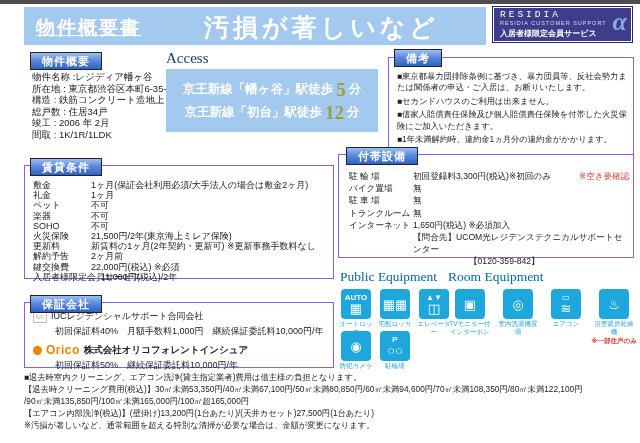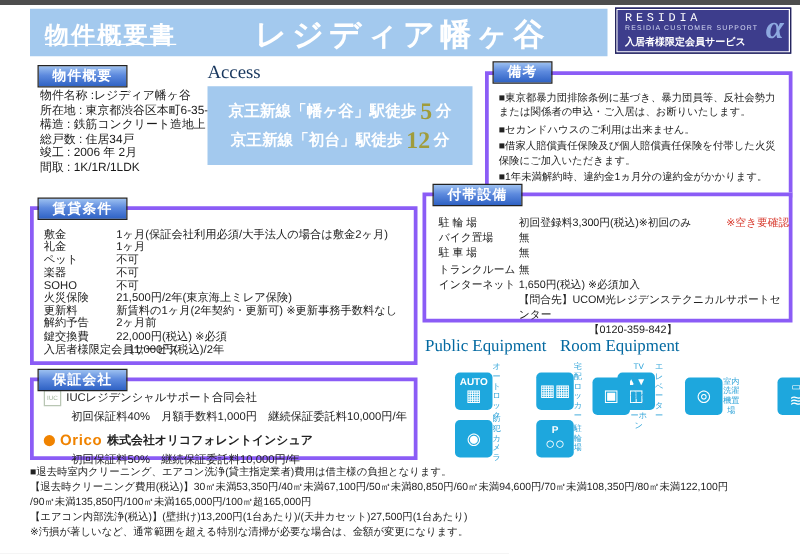--- a/index.html
+++ b/index.html
@@ -19,21 +19,21 @@
   .logo-brand{font-family:Liberation Mono, monospace;font-size:9.5px;letter-spacing:3px;line-height:1.1;}
   .logo-sub{font-size:5.5px;letter-spacing:1px;line-height:1.3;color:#d8ddf5;}
   .logo-member{font-size:8px;font-weight:bold;line-height:1.4;white-space:nowrap;}
   .logo-alpha{position:absolute;right:5px;top:0px;font-size:26px;font-style:italic;font-weight:bold;
               color:#8ea9e0;font-family:"Liberation Serif","DejaVu Serif",serif;}
 
   
   .badge{position:absolute;z-index:3;background:linear-gradient(180deg,#9cc0f0 0%,#5d8ade 45%,#2f62c4 100%);
          color:#ffffff;font-weight:bold;font-size:11px;line-height:1.3;padding:1px 11px;
          border:1px solid #222222;letter-spacing:1px;white-space:nowrap;}
-  .panel{position:absolute;border:3px solid #8b5cf6;background:#ffffff;box-sizing:border-box;}
+  .panel{position:absolute;border:1px solid #8b5cf6;background:#ffffff;box-sizing:border-box;}
 
   
   .ov-lines{position:absolute;left:32px;top:71px;font-size:9.5px;line-height:11.6px;white-space:nowrap;}
 
   
   .access-title{position:absolute;left:166px;top:50px;font-size:15px;color:#17365d;
                 font-family:"Liberation Serif","DejaVu Serif",serif;}
   .access-box{position:absolute;left:166px;top:69px;width:212px;height:63px;background:#a3c9ee;
               display:flex;flex-direction:column;align-items:center;justify-content:center;gap:4px;}
   .access-line{font-family:"Liberation Serif","DejaVu Serif",serif;font-weight:bold;color:#ffffff;
@@ -65,42 +65,42 @@
   .gua-mark{width:12px;height:11px;border:1px solid #b9c6b4;color:#9fb39a;font-size:5px;
             display:flex;align-items:center;justify-content:center;overflow:hidden;}
   .orico-dot{width:9px;height:9px;border-radius:50%;background:#f08300;display:inline-block;}
   .orico-word{color:#f08300;font-weight:bold;font-size:12px;letter-spacing:0.5px;}
   .gua-name{font-weight:normal;}
   .gua-name.bold{font-weight:bold;font-size:9.5px;}
 
   
   .eq-header{position:absolute;font-size:13.5px;color:#0369a1;font-family:"Liberation Serif","DejaVu Serif",serif;white-space:nowrap;}
   .eq-row{position:absolute;display:flex;gap:3px;}
-  .eq-item{display:flex;flex-direction:row;align-items:center;width:36px;margin-left:26px;}
+  .eq-item{display:flex;flex-direction:column;align-items:center;width:36px;}
   .eq-item.wide{width:44px;}
   .eq-icon{width:30px;height:30px;background:#1ea7dd;border-radius:4px;color:#ffffff;
            display:flex;flex-direction:column;align-items:center;justify-content:center;line-height:1;flex:0 0 auto;}
   .eq-top{font-size:8px;font-weight:bold;letter-spacing:0;}
   .eq-glyph{font-size:13px;}
   .eq-label{font-size:6.5px;color:#2ea3d8;text-align:center;margin-top:1px;line-height:1.2;}
   .eq-note{font-size:6.5px;color:#d83a2e;font-weight:bold;text-align:center;margin-top:1px;white-space:nowrap;}
 
   
   .footnotes{position:absolute;left:24px;top:371px;width:612px;font-size:8.3px;line-height:12px;color:#222222;}
   .footnotes p{margin:0;white-space:nowrap;}
 </style>
 </head>
 <body>
 
 <div class="page">
   <div class="topstrip"></div>
 
   <div class="hbar">
     <div class="doc-title">物件概要書</div>
-    <div class="prop-name">レジディア幡ヶ谷</div>
+    <div class="prop-name">汚損が著しいなど</div>
   </div>
 
   <div class="logo">
     <div class="logo-brand">RESIDIA</div>
     <div class="logo-sub">RESIDIA CUSTOMER SUPPORT</div>
     <div class="logo-member">入居者様限定会員サービス</div>
     <div class="logo-alpha">α</div>
   </div>
 
   <div class="badge" style="left:30px;top:52px;">物件概要</div>
@@ -160,21 +160,21 @@
       <div class="fac-row">
         <span class="fac-label">インターネット</span>
         <span>1,650円(税込) ※必須加入</span>
       </div>
       <div class="fac-extra">【問合先】UCOM光レジデンステクニカルサポートセンター</div>
       <div class="fac-phone">【0120-359-842】</div>
     </div>
   </div>
 
   <div class="badge" style="left:30px;top:158px;">賃貸条件</div>
-  <div class="panel" style="left:24px;top:165px;width:310px;height:127px;">
+  <div class="panel" style="left:24px;top:165px;width:310px;height:114px;">
     <div class="rent-content">
       <div class="rent-row">
         <span class="rent-label">敷金</span>
         <span>1ヶ月(保証会社利用必須/大手法人の場合は敷金2ヶ月)</span>
       </div>
       <div class="rent-row">
         <span class="rent-label">礼金</span>
         <span>1ヶ月</span>
       </div>
       <div class="rent-row">

